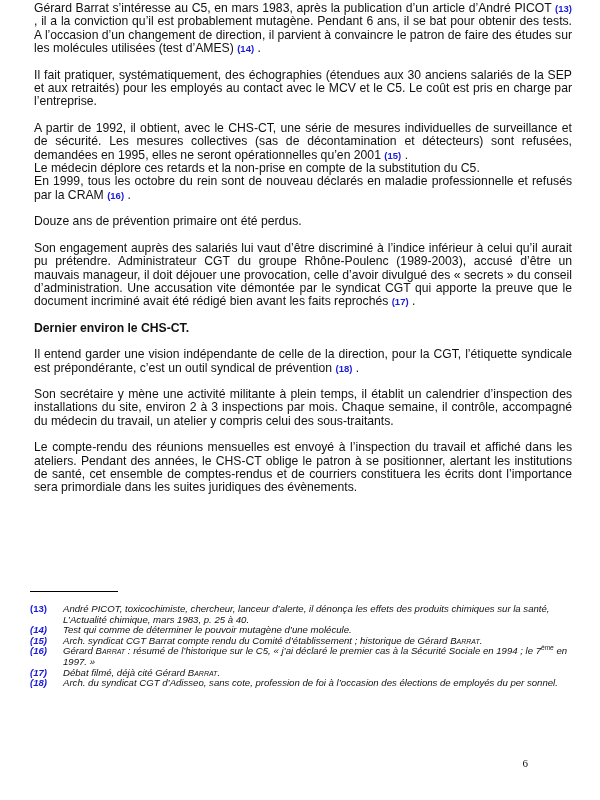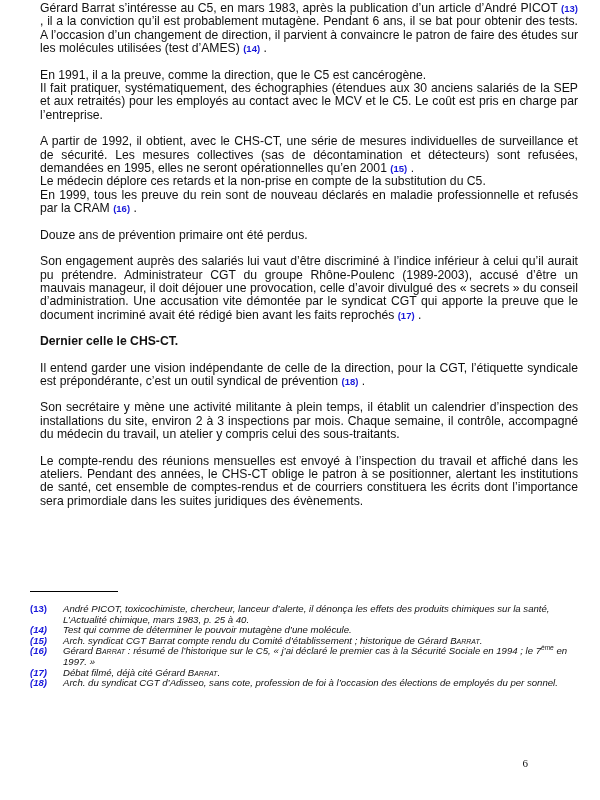--- a/index.html
+++ b/index.html
@@ -2,21 +2,21 @@
 <html><head>
 <meta charset="utf-8">
 <style>
   html, body { margin: 0; padding: 0; background: #ffffff; }
   body { width: 600px; height: 800px; position: relative; overflow: hidden; }
   .page {
     position: absolute; left: 30px; top: 0; width: 540px;
     font-family: "Liberation Sans", sans-serif;
     font-size: 12.2px; line-height: 13.4px; color: #111111;
   }
-  .body-text { position: absolute; left: 10px; width: 538px; }
+  .body-text { position: absolute; left: 4px; width: 538px; }
   p { margin: 0; text-align: justify; }
   .para { margin-bottom: 13px; }
   .ref { color: #1a1adb; font-weight: bold; font-size: 9.5px; }
   .heading { font-weight: bold; margin-bottom: 13px; }
   .rule { position: absolute; left: 0; top: 591px; width: 88px; height: 0; border-top: 1px solid #000; }
   .footnotes {
     position: absolute; left: 0; top: 604px; width: 540px;
     font-family: "Liberation Sans", sans-serif;
     font-size: 9.6px; line-height: 10.6px; font-style: italic; color: #111;
   }
@@ -39,49 +39,48 @@
 
     <p class="para">
       <span>Gérard Barrat s’intéresse au C5, en mars 1983, après la publication d’un article d’André PICOT</span>
       <span class="ref">(13)</span>
       <span>, il a la conviction qu’il est probablement mutagène. Pendant 6 ans, il se bat pour obtenir des tests. A l’occasion d’un changement de direction, il parvient à convaincre le patron de faire des études sur les molécules utilisées (test d’AMES)</span>
       <span class="ref">(14)</span>
       <span>.</span>
     </p>
 
     <div class="para">
-      <p>En 1991, il a la preuve, comme la direction, que le C5 est cancérogène.</p>
       <p>Il fait pratiquer, systématiquement, des échographies (étendues aux 30 anciens salariés de la SEP et aux retraités) pour les employés au contact avec le MCV et le C5. Le coût est pris en charge par l’entreprise.</p>
     </div>
 
     <div class="para">
       <p>
         <span>A partir de 1992, il obtient, avec le CHS-CT, une série de mesures individuelles de surveillance et de sécurité. Les mesures collectives (sas de décontamination et détecteurs) sont refusées, demandées en 1995, elles ne seront opérationnelles qu’en 2001</span>
         <span class="ref">(15)</span>
         <span>.</span>
       </p>
       <p>Le médecin déplore ces retards et la non-prise en compte de la substitution du C5.</p>
       <p>
-        <span>En 1999, tous les preuve du rein sont de nouveau déclarés en maladie professionnelle et refusés par la CRAM</span>
+        <span>En 1999, tous les octobre du rein sont de nouveau déclarés en maladie professionnelle et refusés par la CRAM</span>
         <span class="ref">(16)</span>
         <span>.</span>
       </p>
     </div>
 
     <p class="para">Douze ans de prévention primaire ont été perdus.</p>
 
     <div class="para">
       <p>
         <span>Son engagement auprès des salariés lui vaut d’être discriminé à l’indice inférieur à celui qu’il aurait pu prétendre. Administrateur CGT du groupe Rhône-Poulenc (1989-2003), accusé d’être un mauvais manageur, il doit déjouer une provocation, celle d’avoir divulgué des « secrets » du conseil d’administration. Une accusation vite démontée par le syndicat CGT qui apporte la preuve que le document incriminé avait été rédigé bien avant les faits reprochés</span>
         <span class="ref">(17)</span>
         <span>.</span>
       </p>
     </div>
 
-    <p class="heading">Dernier celle le CHS-CT.</p>
+    <p class="heading">Dernier environ le CHS-CT.</p>
 
     <p class="para">
       <span>Il entend garder une vision indépendante de celle de la direction, pour la CGT, l’étiquette syndicale est prépondérante, c’est un outil syndical de prévention</span>
       <span class="ref">(18)</span>
       <span>.</span>
     </p>
 
     <p class="para">Son secrétaire y mène une activité militante à plein temps, il établit un calendrier d’inspection des installations du site, environ 2 à 3 inspections par mois. Chaque semaine, il contrôle, accompagné du médecin du travail, un atelier y compris celui des sous-traitants.</p>
 
     <p class="para">Le compte-rendu des réunions mensuelles est envoyé à l’inspection du travail et affiché dans les ateliers. Pendant des années, le CHS-CT oblige le patron à se positionner, alertant les institutions de santé, cet ensemble de comptes-rendus et de courriers constituera les écrits dont l’importance sera primordiale dans les suites juridiques des évènements.</p>

